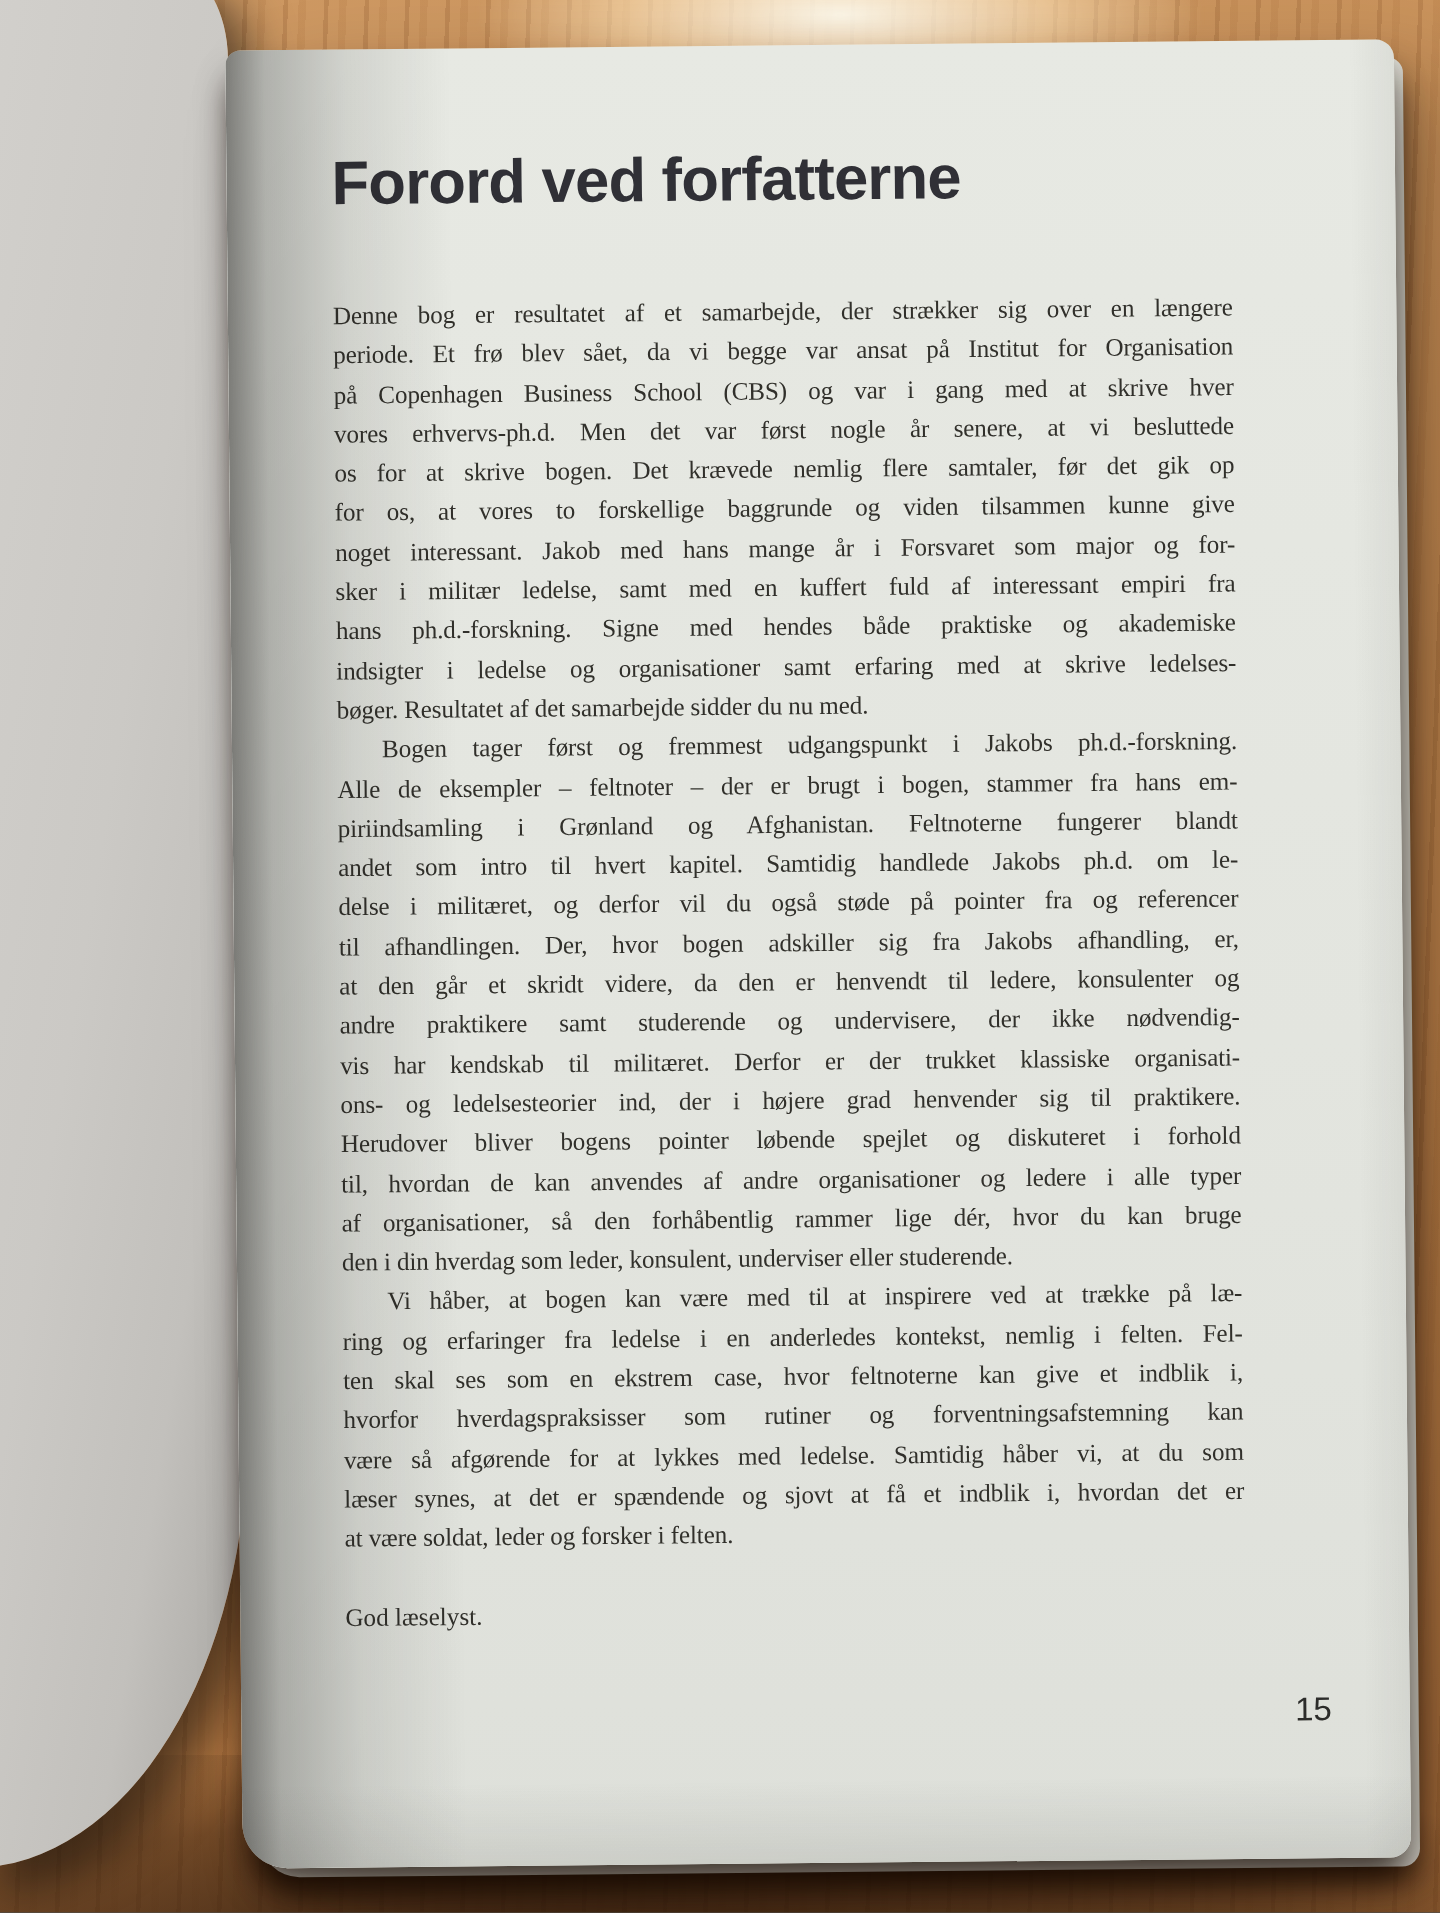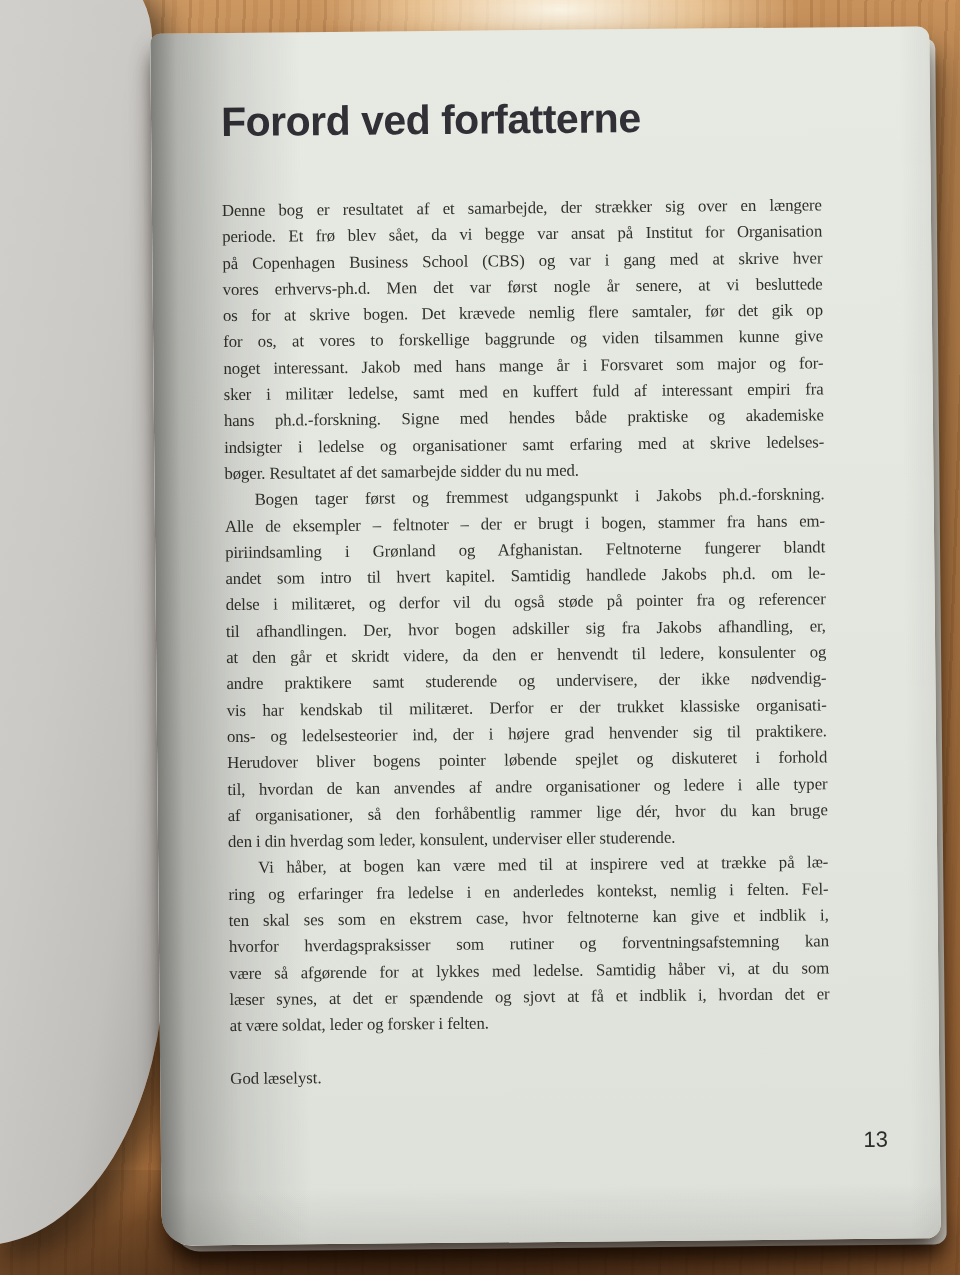--- a/index.html
+++ b/index.html
@@ -176,15 +176,15 @@
         <div class="line">ring og erfaringer fra ledelse i en anderledes kontekst, nemlig i felten. Fel-</div>
         <div class="line">ten skal ses som en ekstrem case, hvor feltnoterne kan give et indblik i,</div>
         <div class="line">hvorfor hverdagspraksisser som rutiner og forventningsafstemning kan</div>
         <div class="line">være så afgørende for at lykkes med ledelse. Samtidig håber vi, at du som</div>
         <div class="line">læser synes, at det er spændende og sjovt at få et indblik i, hvordan det er</div>
         <div class="line last">at være soldat, leder og forsker i felten.</div>
       </div>
 
     <div class="closing-line">God læselyst.</div>
 
-    <div class="page-number">13</div>
+    <div class="page-number">15</div>
   </div>
 </div>
 
 </body></html>

